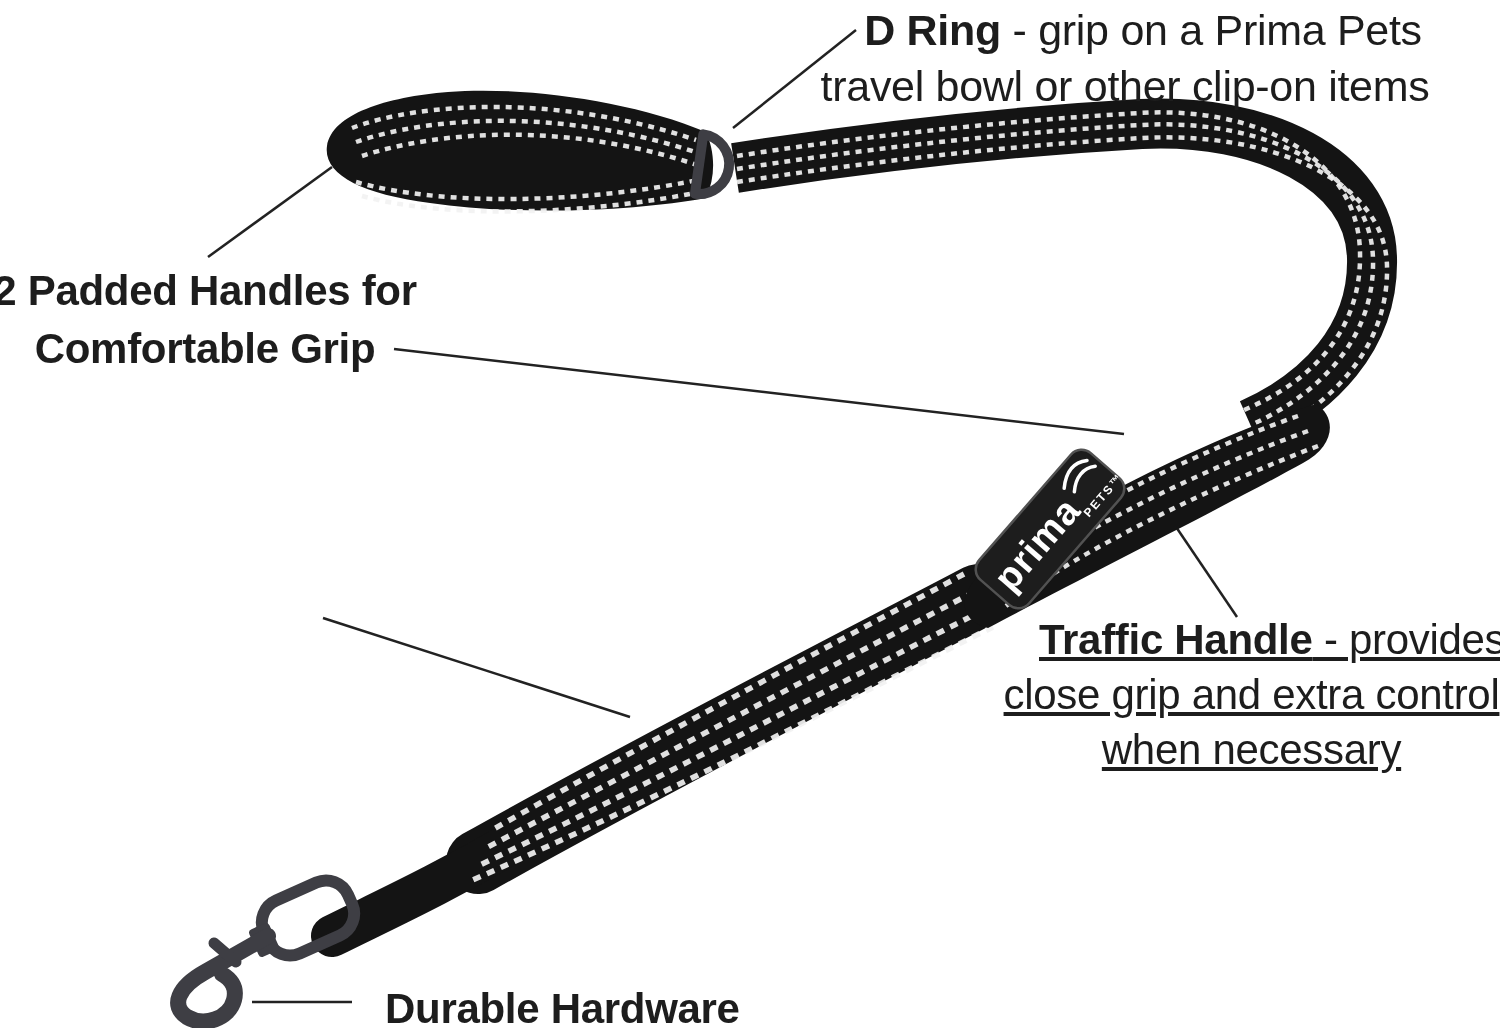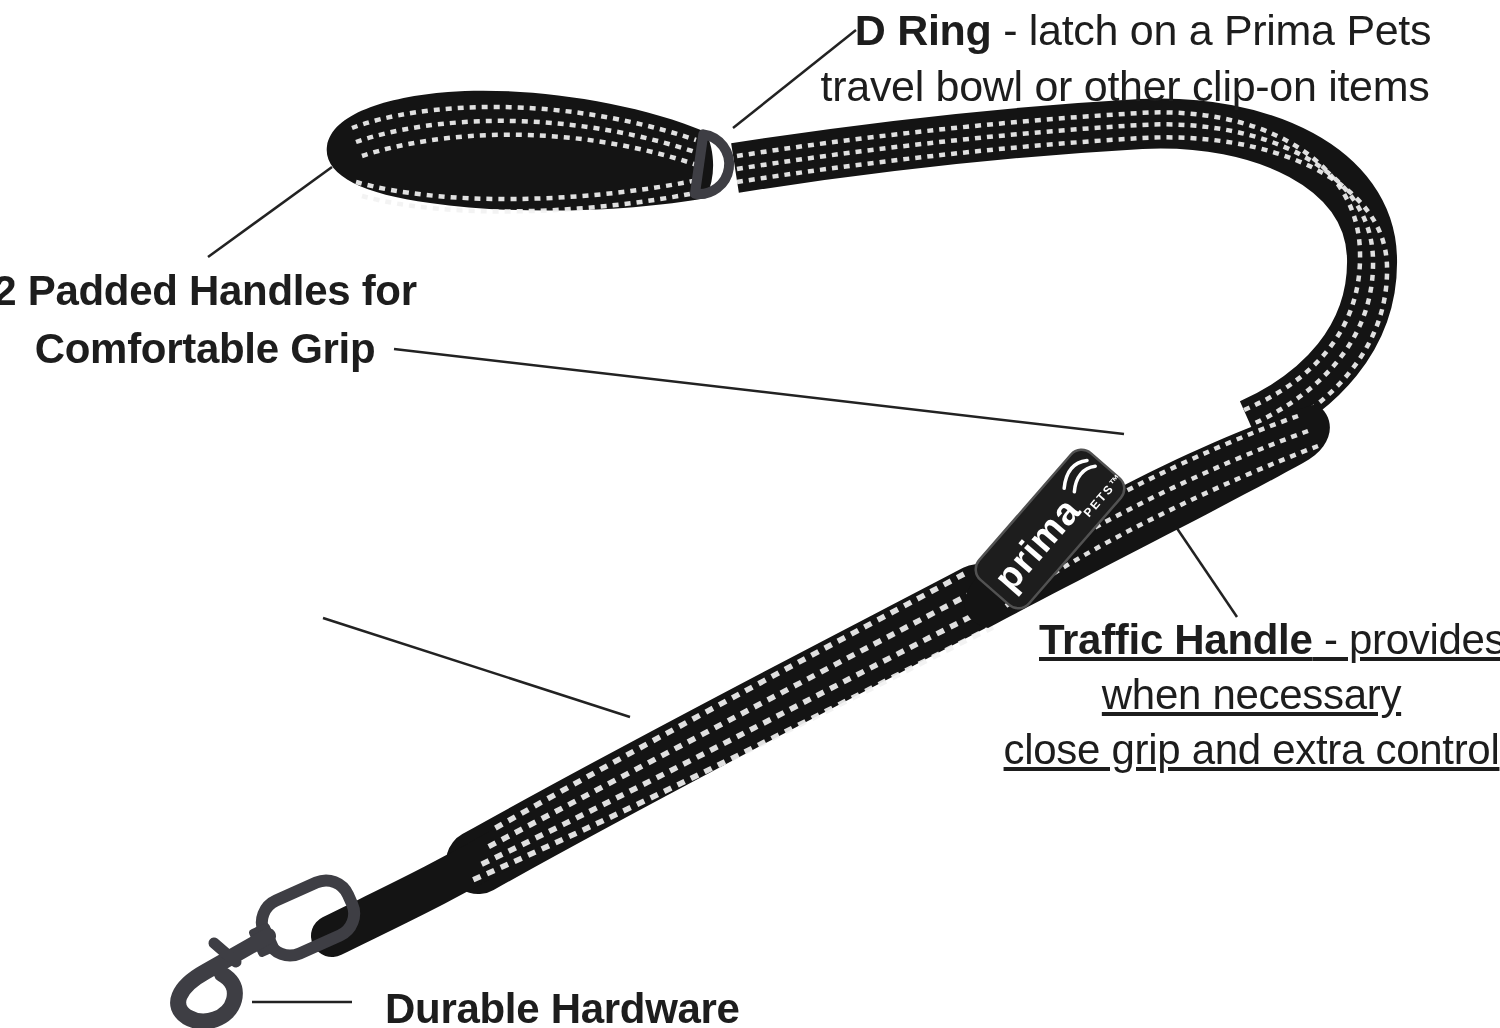--- a/index.html
+++ b/index.html
@@ -106,33 +106,33 @@
         <g style="stroke:var(--patch_text,#fff);fill:none;stroke-width:3.5;stroke-linecap:round">
           <path d="M 40,-16 C 54,-26 66,-26 76,-17"></path>
           <path d="M 44,-6 C 56,-15 68,-15 77,-7"></path>
         </g>
         <text x="34" y="22" style="fill:var(--patch_text,#fff);font-family:'Liberation Sans',sans-serif;font-size:12px;font-weight:700;letter-spacing:2px">PETS™</text>
       </g>
     </g>
   </svg>
 
   <div class="label lab-dring">
-    <div><span class="b">D Ring</span><span> - latch on a Prima Pets</span></div>
+    <div><span class="b">D Ring</span><span> - grip on a Prima Pets</span></div>
     <div>travel bowl or other clip-on items</div>
   </div>
 
   <div class="label all-bold lab-padded">
     <div>2 Padded Handles for</div>
     <div>Comfortable Grip</div>
   </div>
 
 
   <div class="label lab-traffic">
     <div><span class="b">Traffic Handle</span><span> - provides</span></div>
+    <div>close grip and extra control</div>
     <div>when necessary</div>
-    <div>close grip and extra control</div>
   </div>
 
   <div class="label all-bold lab-durable">
     <div>Durable Hardware</div>
   </div>
 
 </div>
 
 </body></html>

